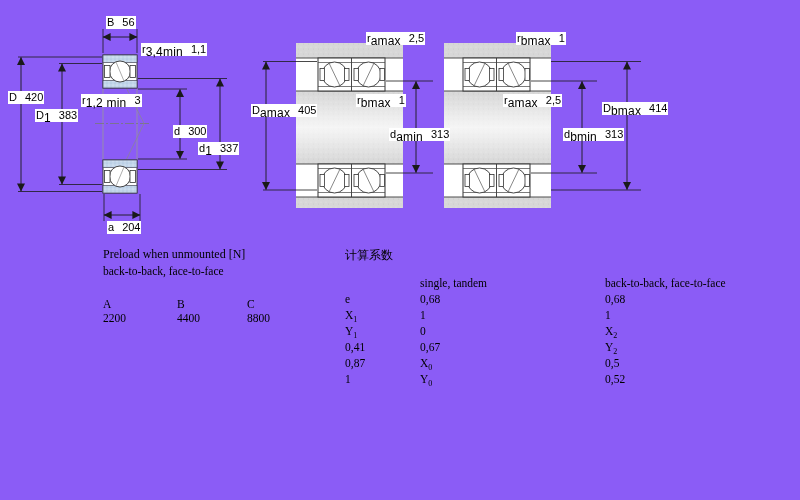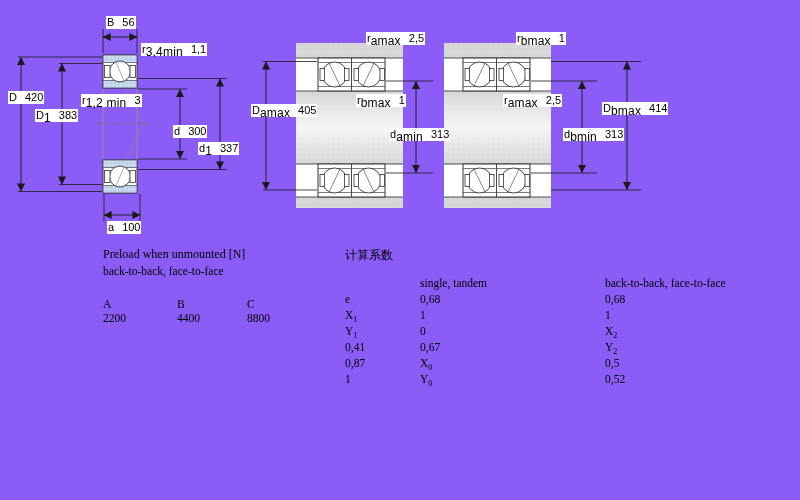--- a/index.html
+++ b/index.html
@@ -190,21 +190,21 @@
     </g>
   </svg>
 
   <span class="dim" style="left:106px;top:16px"><span>B</span><sub></sub><span class="val">56</span></span>
   <span class="dim" style="left:141px;top:43px"><span>r</span><sub>3,4min</sub><span class="val">1,1</span></span>
   <span class="dim" style="left:8px;top:91px"><span>D</span><sub></sub><span class="val">420</span></span>
   <span class="dim" style="left:35px;top:109px"><span>D</span><sub>1</sub><span class="val">383</span></span>
   <span class="dim" style="left:81px;top:94px"><span>r</span><sub>1,2 min</sub><span class="val">3</span></span>
   <span class="dim" style="left:173px;top:125px"><span>d</span><sub></sub><span class="val">300</span></span>
   <span class="dim" style="left:198px;top:142px"><span>d</span><sub>1</sub><span class="val">337</span></span>
-  <span class="dim" style="left:107px;top:221px"><span>a</span><sub></sub><span class="val">100</span></span>
+  <span class="dim" style="left:107px;top:221px"><span>a</span><sub></sub><span class="val">204</span></span>
 
   <span class="dim" style="left:366px;top:32px"><span>r</span><sub>amax</sub><span class="val">2,5</span></span>
   <span class="dim" style="left:356px;top:94px"><span>r</span><sub>bmax</sub><span class="val">1</span></span>
   <span class="dim" style="left:251px;top:104px"><span>D</span><sub>amax</sub><span class="val">405</span></span>
   <span class="dim" style="left:389px;top:128px"><span>d</span><sub>amin</sub><span class="val">313</span></span>
 
   <span class="dim" style="left:516px;top:32px"><span>r</span><sub>bmax</sub><span class="val">1</span></span>
   <span class="dim" style="left:503px;top:94px"><span>r</span><sub>amax</sub><span class="val">2,5</span></span>
   <span class="dim" style="left:602px;top:102px"><span>D</span><sub>bmax</sub><span class="val">414</span></span>
   <span class="dim" style="left:563px;top:128px"><span>d</span><sub>bmin</sub><span class="val">313</span></span>

